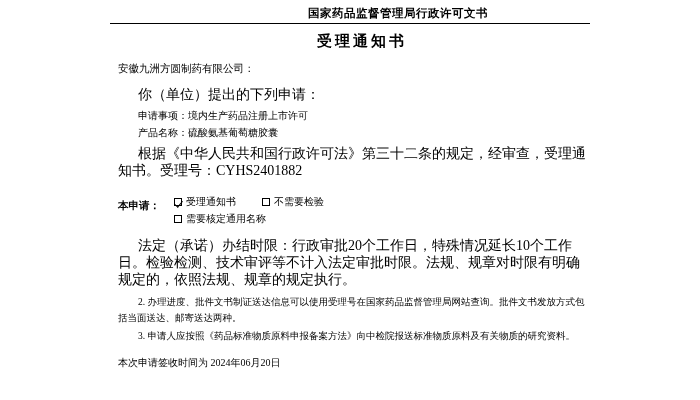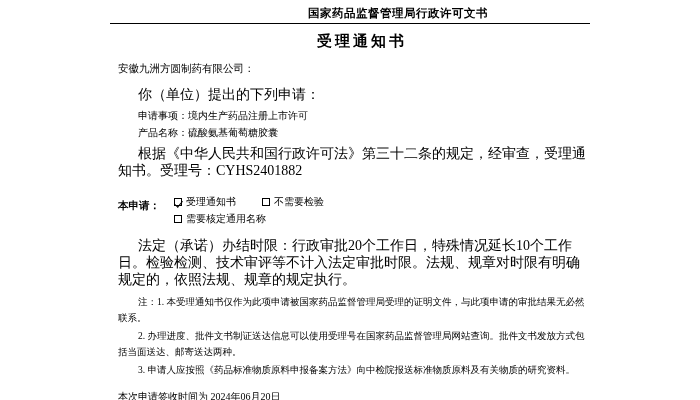--- a/index.html
+++ b/index.html
@@ -180,20 +180,19 @@
 
       </div>
     </div>
 
     <div class="spacer-md"></div>
 
     <div class="para">法定（承诺）办结时限：行政审批20个工作日，特殊情况延长10个工作日。检验检测、技术审评等不计入法定审批时限。法规、规章对时限有明确规定的，依照法规、规章的规定执行。</div>
 
     <div class="spacer-sm"></div>
 
-    <div class="note-para">注：1. 本受理通知书仅作为此项申请被国家药品监督管理局受理的证明文件，与此项申请的审批结果无必然联系。</div>
     <div class="note-para">2. 办理进度、批件文书制证送达信息可以使用受理号在国家药品监督管理局网站查询。批件文书发放方式包括当面送达、邮寄送达两种。</div>
     <div class="note-para">3. 申请人应按照《药品标准物质原料申报备案方法》向中检院报送标准物质原料及有关物质的研究资料。</div>
 
     <div class="sign-line">本次申请签收时间为 2024年06月20日</div>
 
   </div>
 </div>
 
 </body></html>

